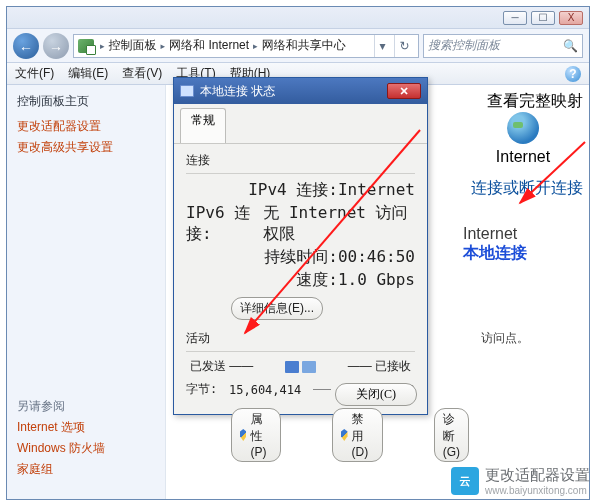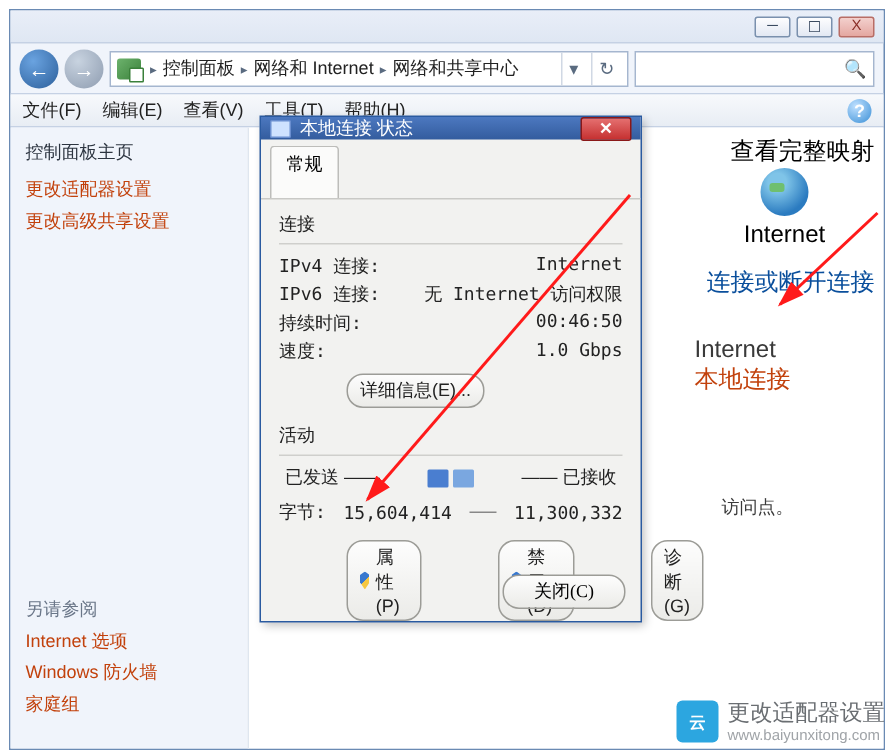--- a/index.html
+++ b/index.html
@@ -29,34 +29,34 @@
   .sidebar .sep-sp { height:230px;}
   .sidebar .see-also { color:#6a7688; margin-top:8px; }
   .main { flex:1; background:#fff; border-left:1px solid #dfe6ef; padding:10px 14px; position:relative;}
   .main h1 { margin:0 0 10px; font-size:13px; font-weight:normal; color:#1a4f7a;}
   .netside { position:absolute; right:6px; top:6px; width:120px; font-size:16px;}
   .netside .globe { width:32px; height:32px; border-radius:50%; background:radial-gradient(circle at 35% 30%, #7fc4e8 20%, #2b7bc0 70%); margin:0 auto 4px; position:relative;}
   .netside .globe::after{content:"";position:absolute;left:6px;top:10px;width:10px;height:6px;background:#6fbf6f;border-radius:2px;}
   .netside .lbl { text-align:center;}
   .netside .lnk { color:#0a4f9c; margin-top:12px; display:block;}
   .netside .sub { color:#3a3a3a; margin-top:26px;}
-  .netside .sub2 { color:#c2410c;}
+  .netside .sub2 { color:#1d4ed8;font-weight:bold;}
   .visitpts { position:absolute; right:60px; top:245px; color:#3a3a3a; font-size:12px;}
 
   
   .dialog { position:absolute; left:173px; top:77px; width:255px; height:338px; border:1px solid #2a5aa0; background:#f2f2f0; box-shadow:2px 2px 6px rgba(0,0,0,0.25);}
-  .dlg-title { height:15px; background:linear-gradient(#4c78c0,#335c9e); color:#fff; display:flex; align-items:center; padding:0 6px; gap:6px; font-size:12px;}
+  .dlg-title { height:26px; background:linear-gradient(#4c78c0,#335c9e); color:#fff; display:flex; align-items:center; padding:0 6px; gap:6px; font-size:12px;}
   .dlg-title .ico { width:14px; height:12px; background:#cfe2ff; border:1px solid #6a8ecf; border-radius:1px;}
   .dlg-title .dlg-close { margin-left:auto; width:34px; height:16px; border:1px solid #8a1818; background:linear-gradient(#e57070,#c53030); border-radius:2px; color:#fff; display:flex;align-items:center;justify-content:center;font-size:11px; font-weight:bold;}
   .tabstrip { height:40px; padding:4px 6px 0; display:flex; border-bottom:1px solid #c9c9c6;}
   .tab { border:1px solid #bdbdba; border-bottom:none; padding:3px 10px; background:#fbfbfa; border-radius:3px 3px 0 0; font-size:12px;}
   .dlg-body { padding:6px 12px; font-size:12px; color:#222;}
   .group-title { margin:2px 0 4px;}
   .hr { border-top:1px solid #cfcfcc; margin:2px 0 6px;}
-  .kv { display:flex; justify-content:space-between; margin:2px 0; font-family:"SimSun",monospace; font-size:12px;}
+  .kv { display:flex; justify-content:flex-end; margin:2px 0; font-family:"SimSun",monospace; font-size:16px;}
   .details-btn { margin-top:6px;}
   .wbtn { display:inline-flex; align-items:center; gap:4px; border:1px solid #9c9c97; background:linear-gradient(#fdfdfd,#ebebe8); padding:2px 8px; border-radius:11px; font-size:12px; cursor:default;margin-left:45px;}
   .activity { display:flex; align-items:center; justify-content:space-between; margin:6px 4px;}
   .center-ico { display:flex; gap:3px;}
   .mini-pc{width:14px;height:12px;background:#4a7ed0;border-radius:1px;}
   .bytes-row{ display:flex; justify-content:space-between; align-items:center; font-family:"SimSun",monospace; margin:2px 0;}
   .btnrow { display:flex; gap:6px; margin-top:10px;justify-content:space-between;}
   .shield {width:12px;height:12px; display:inline-block;}
   .shield.b{background:linear-gradient(135deg,#3878cf 50%,#f5c742 50%); clip-path:polygon(50% 0,100% 20%,100% 60%,50% 100%,0 60%,0 20%);}
   .dlg-footer { position:absolute; bottom:8px; right:10px;}
@@ -89,20 +89,21 @@
         <span class="sep">▸</span>
         <span>网络和 Internet</span>
         <span class="sep">▸</span>
         <span>网络和共享中心</span>
       </span>
       <span style="flex:1"></span>
       <span class="drop">▾</span>
       <span class="refresh">↻</span>
     </div>
     <div class="searchbox">
+      <span>搜索控制面板</span>
       <span style="flex:1"></span>
       <span class="mag">🔍</span>
     </div>
   </div>
 
   <div class="menubar">
     <span>文件(F)</span>
     <span>编辑(E)</span>
     <span>查看(V)</span>
     <span>工具(T)</span>

